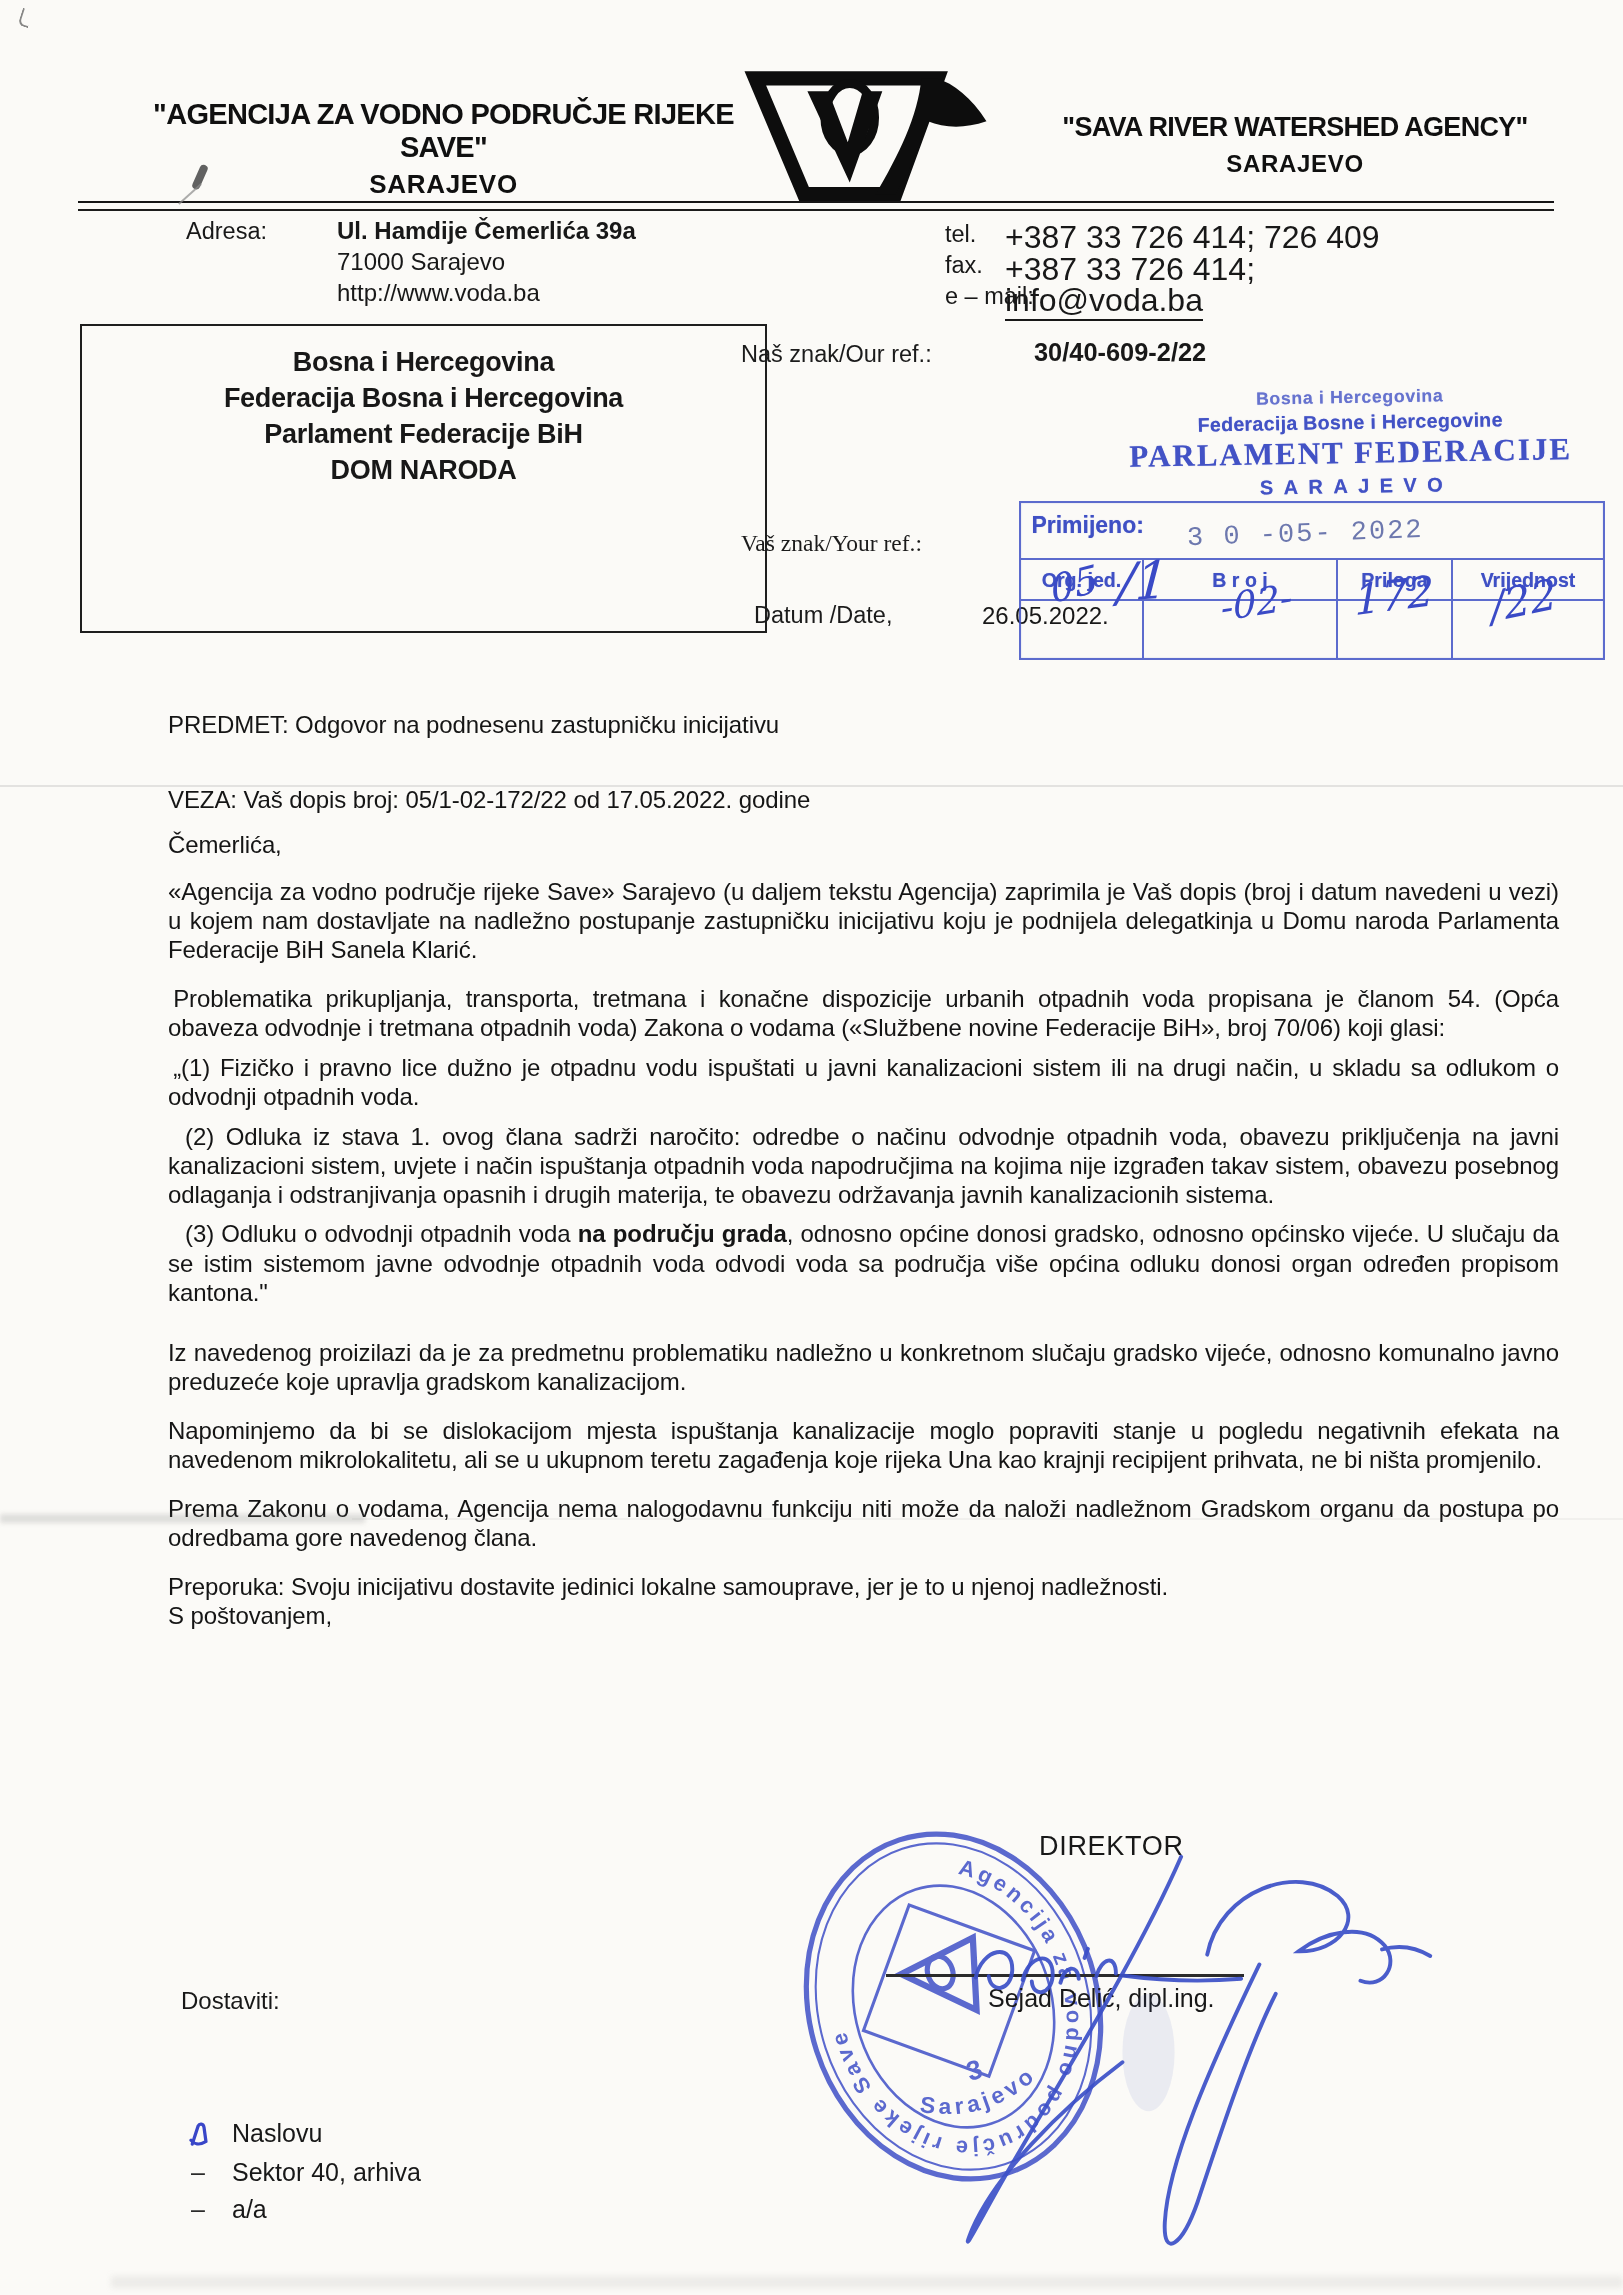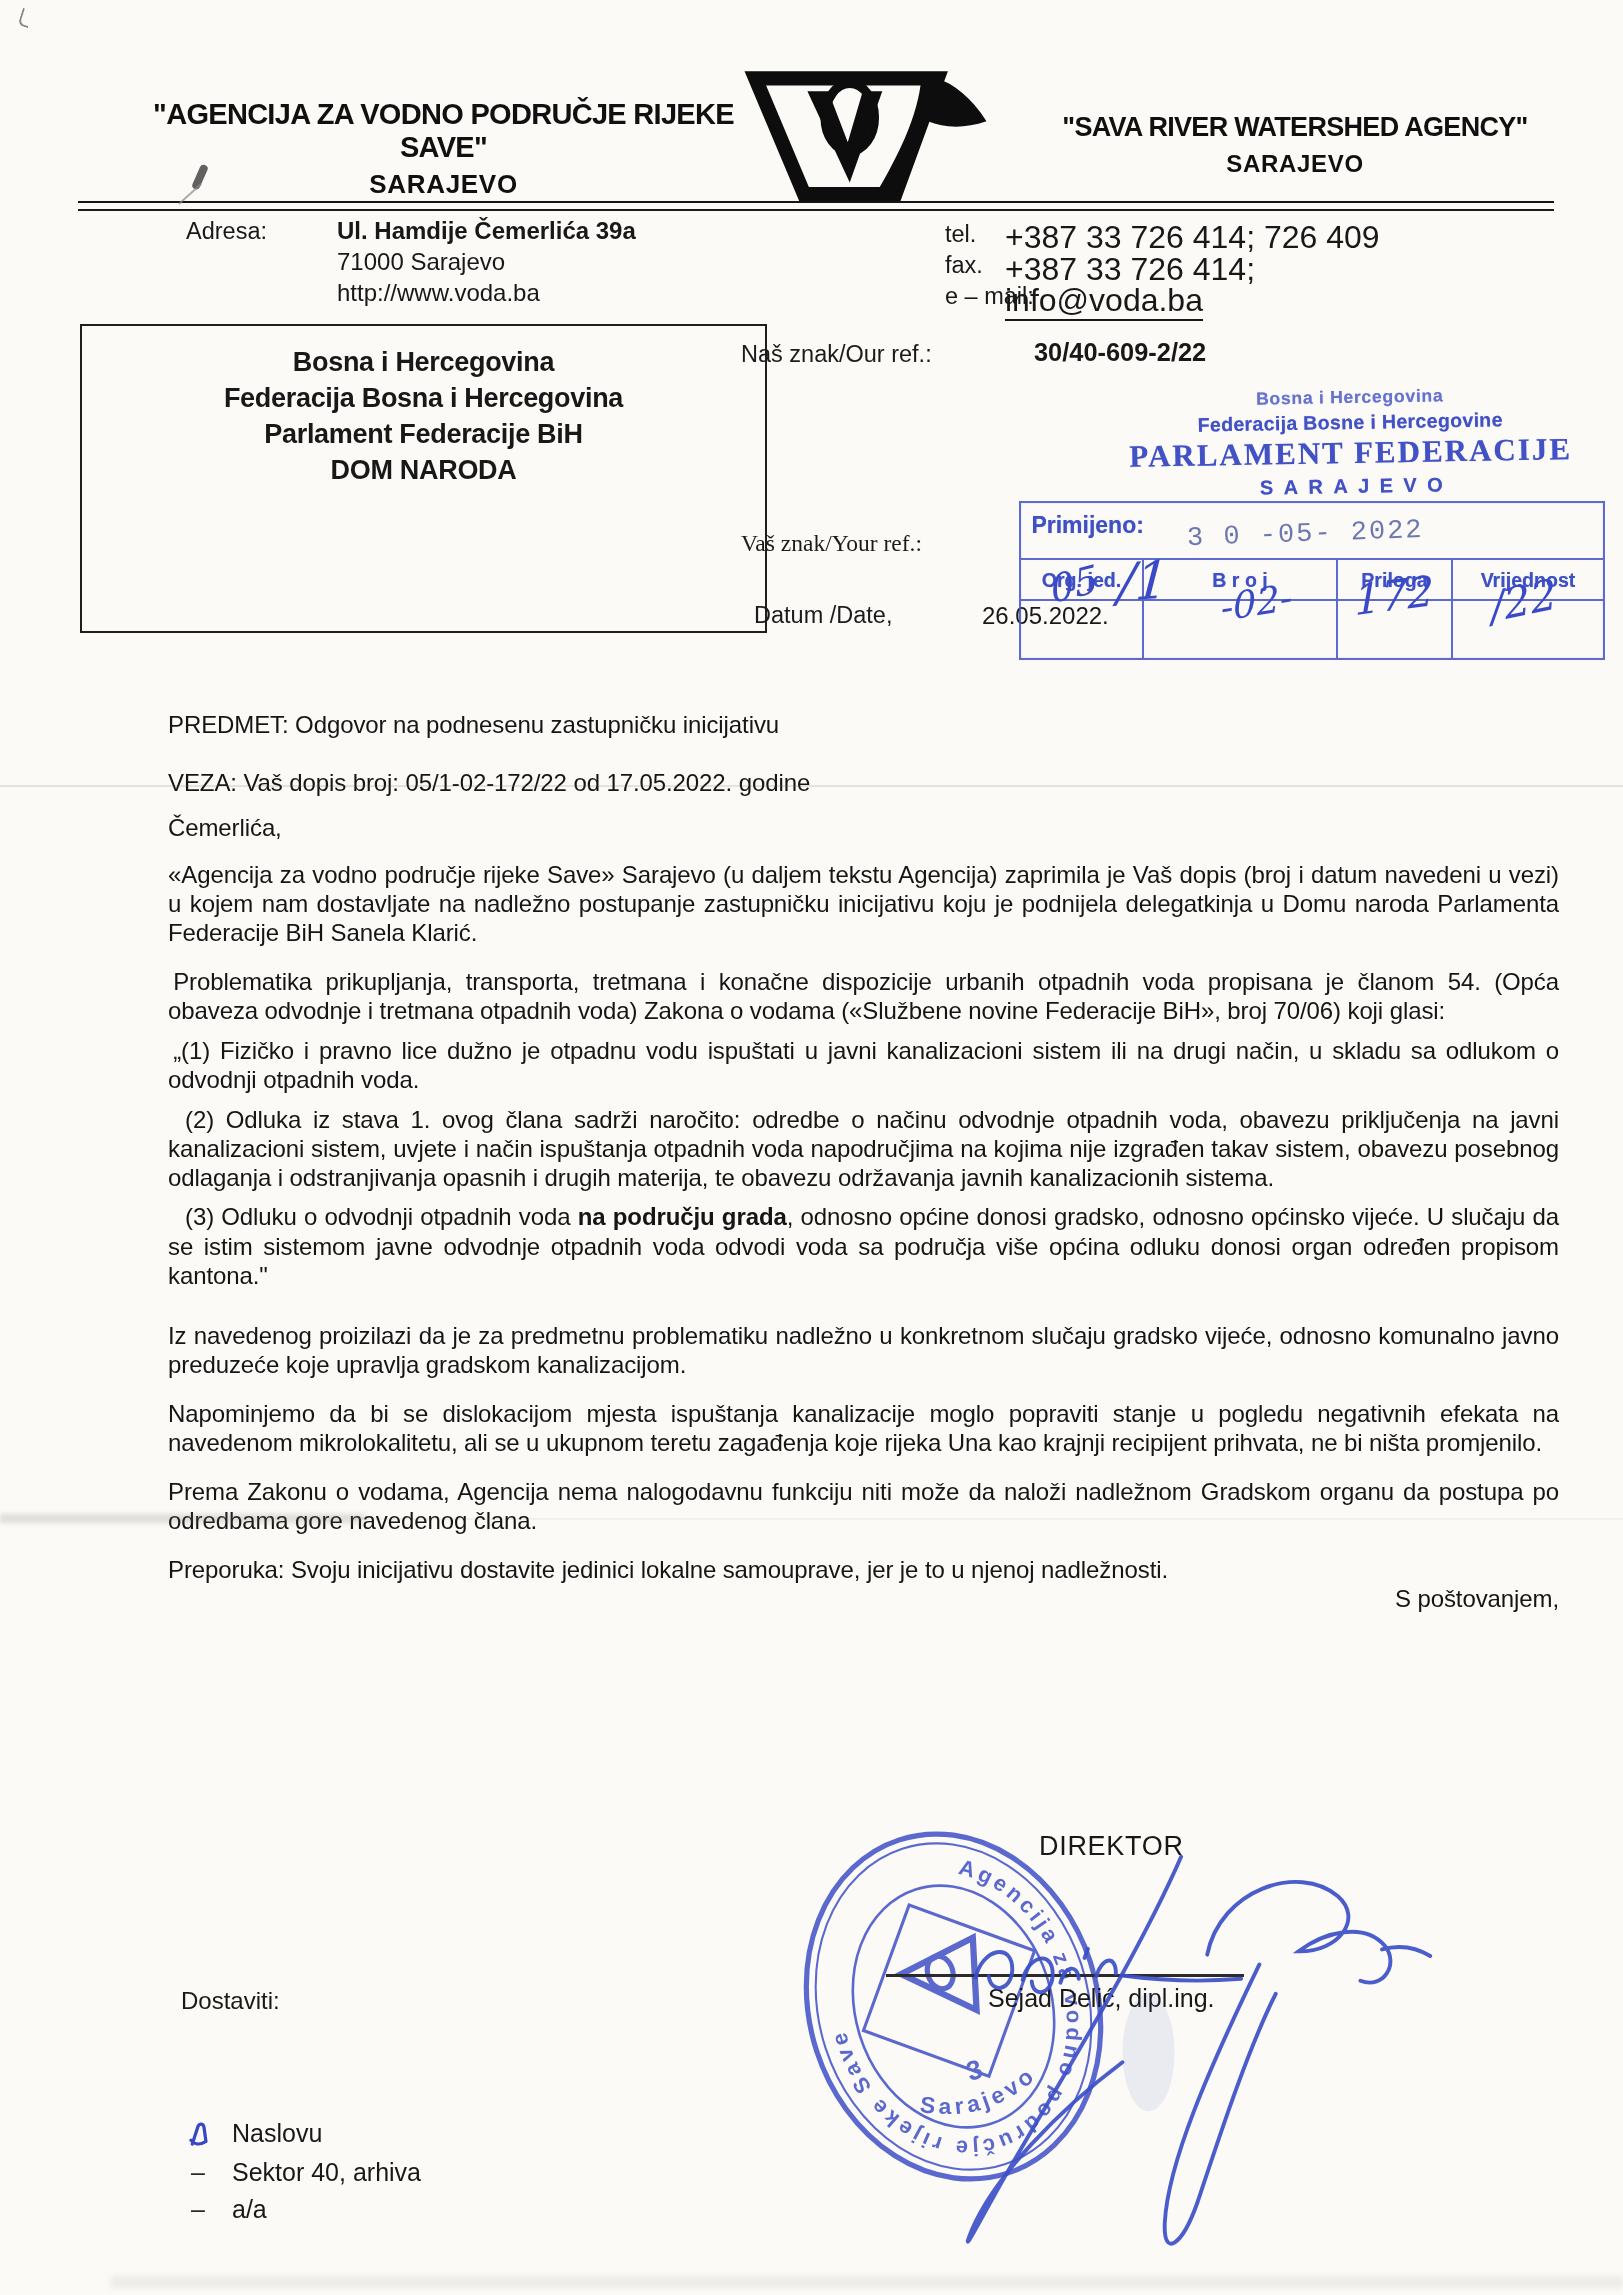--- a/index.html
+++ b/index.html
@@ -72,28 +72,28 @@
   #hw-org-a{left:33px;top:65px;font-size:38px;transform:rotate(-14deg) skewX(-6deg);}
   #hw-org-b{left:95px;top:50px;font-size:52px;transform:rotate(-4deg) skewX(-8deg);}
   #hw-broj{left:201px;top:84px;font-size:37px;transform:rotate(-9deg) skewX(-6deg);}
   #hw-pril{left:334px;top:73px;font-size:42px;transform:rotate(-7deg) skewX(-6deg);}
   #hw-vri{left:472px;top:80px;font-size:42px;transform:rotate(-12deg) skewX(-6deg);}
 
   
   .body-txt{left:168px;top:710px;width:1391px;font-size:24px;line-height:1.215;
             text-align:justify;letter-spacing:-0.1px;color:#151515;}
   .body-txt p{margin:0 0 19.6px 0;}
-  .body-txt .subject{margin-bottom:29px;}
+  .body-txt .subject{margin-bottom:46px;}
   .body-txt .veza{margin-bottom:15.7px;}
   .body-txt .sal{text-align:left;margin-bottom:18px;}
   .body-txt .q1{margin-bottom:10.4px;text-indent:5.2px;}
   .body-txt .q2{margin-bottom:10.4px;text-indent:17px;}
   .body-txt .q3{margin-bottom:31px;text-indent:17px;}
   .body-txt .last{margin-bottom:0;}
-  .closing{margin-top:59px;text-align:right;}
+  .closing{margin-top:59px;text-align:left;}
 
   
   #direktor{left:1039px;top:1831px;font-size:27px;letter-spacing:0.7px;z-index:6;}
   #sig-line{left:886px;top:1974px;width:358px;height:2.6px;background:#2b2b2b;z-index:6;}
   #sig-name{left:988px;top:1984px;font-size:25px;z-index:6;}
   #round-stamp{left:797px;top:1824px;width:313px;height:365px;transform:rotate(-18deg);z-index:5;opacity:.85;}
   #sig-scribble{left:842px;top:1837px;width:600px;height:444px;z-index:7;}
 
   
   #dost-lbl{left:181px;top:1987px;font-size:24px;}

